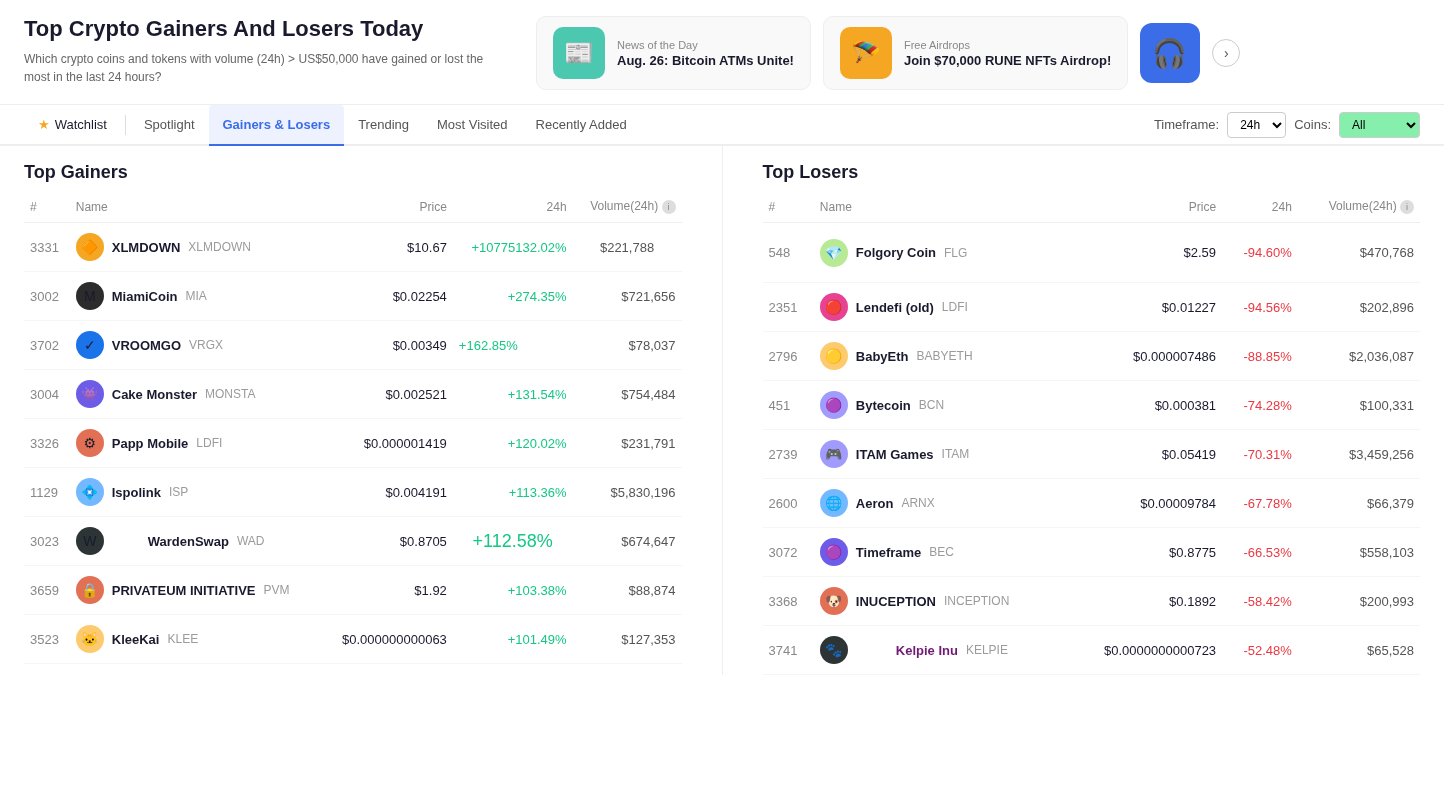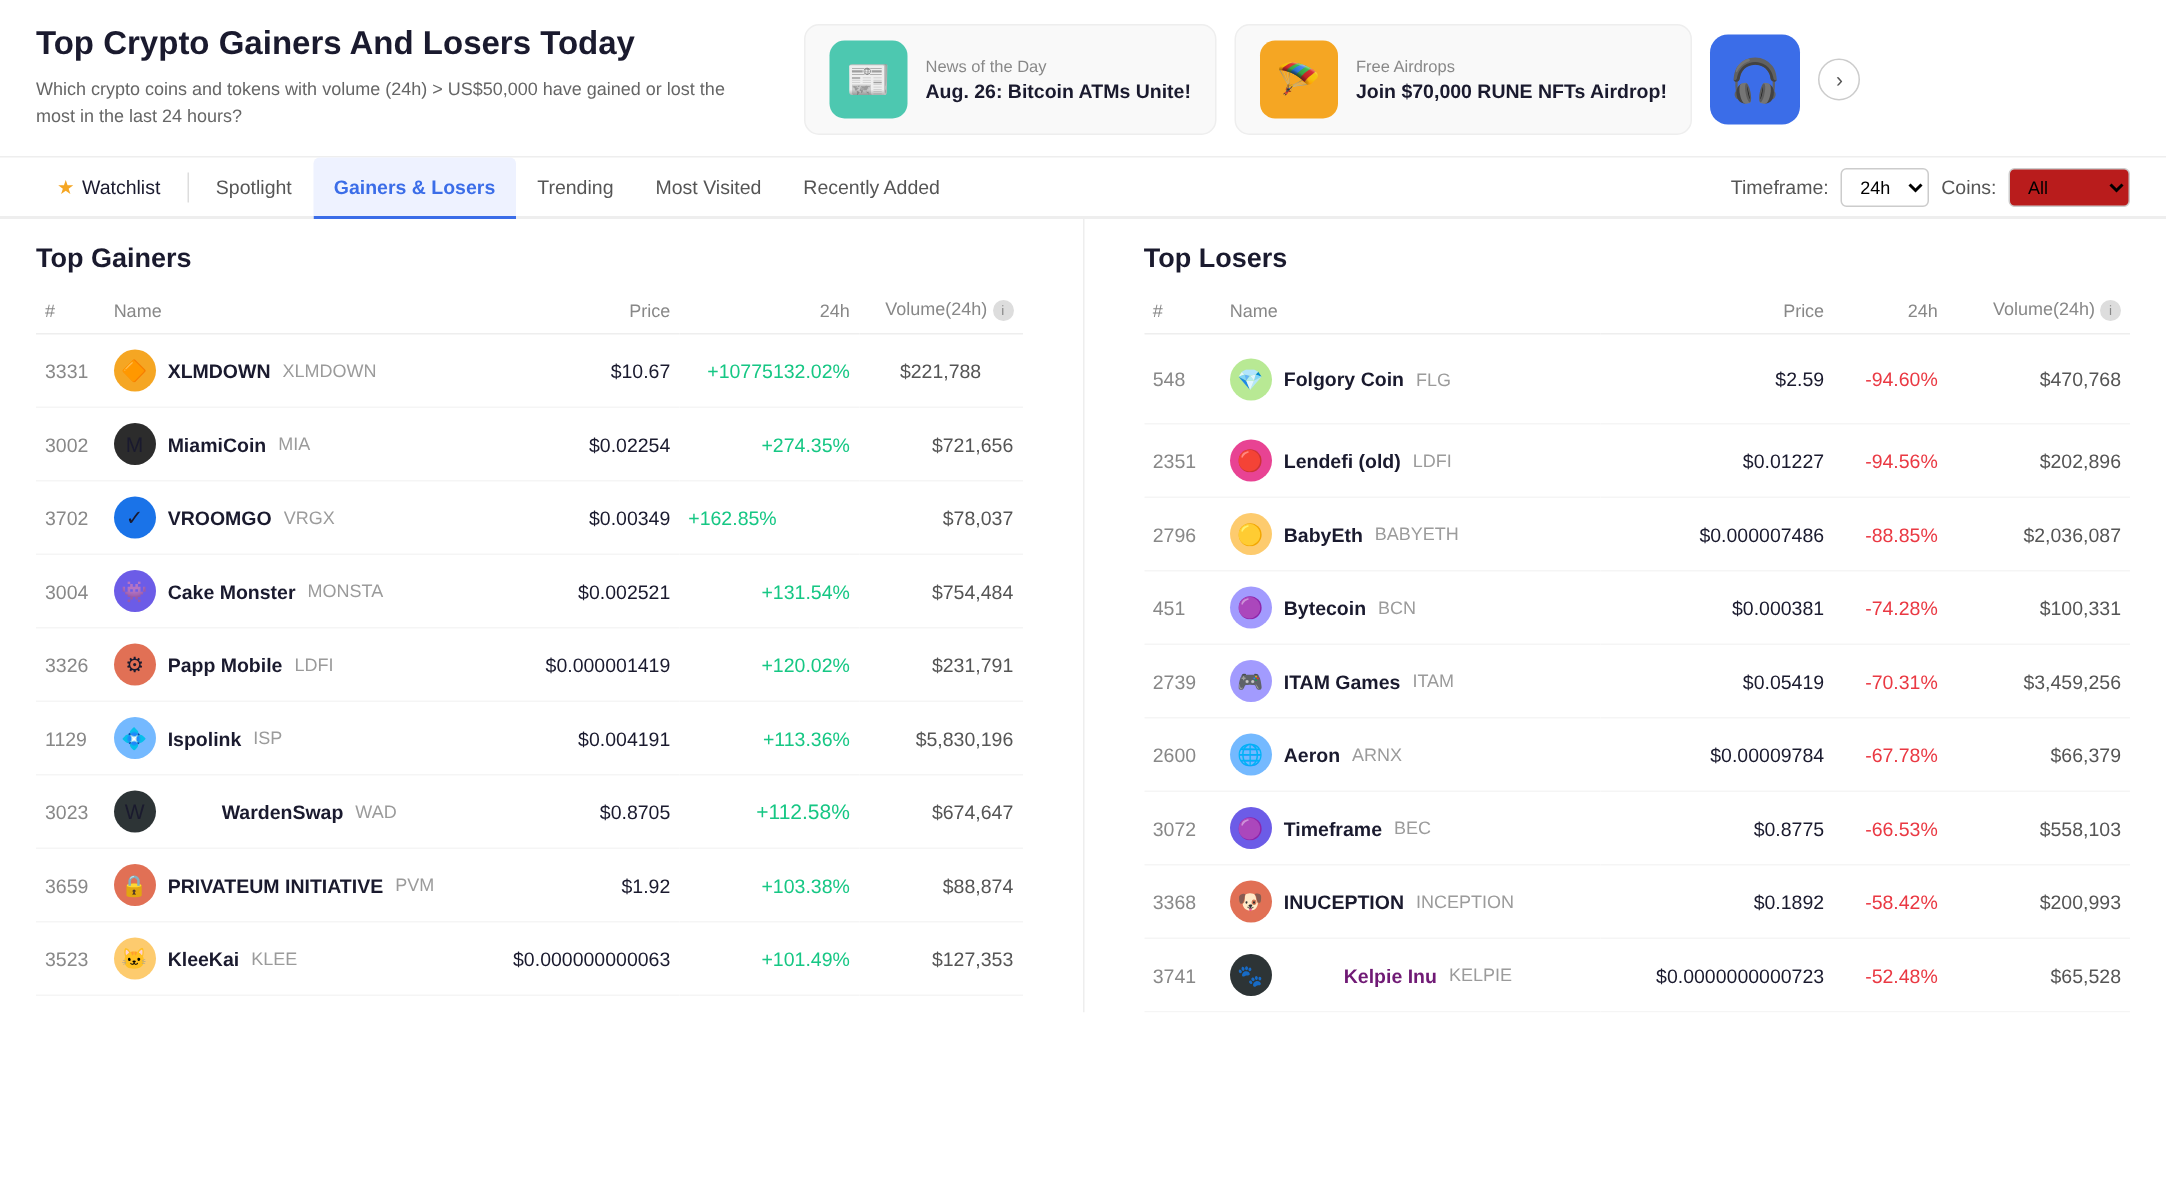--- a/index.html
+++ b/index.html
@@ -66,21 +66,21 @@
   </div>
 
   <div style="margin-left:auto;display:flex;align-items:center;gap:8px;">
     <span style="font-size:13px;color:#555;">Timeframe:</span>
     <select style="border:1px solid #ccc;border-radius:4px;padding:4px 8px;font-size:12px;cursor:pointer;background:#fff;">
       <option>24h</option>
       <option>7d</option>
       <option>30d</option>
     </select>
     <span style="font-size:13px;color:#555;">Coins:</span>
-    <select style="border:1px solid #ccc;border-radius:4px;padding:4px 8px;font-size:12px;cursor:pointer;background:#b91c1c;">
+    <select style="border:1px solid #ccc;border-radius:4px;padding:4px 8px;font-size:12px;cursor:pointer;background:#86efac;">
       <option>All</option>
       <option>Top 100</option>
     </select>
   </div>
 </div>
 
 <div style="display:flex; padding: 0 24px; gap: 40px;">
 
   <div style="flex:1;min-width:0;">
     <div style="font-size:18px;font-weight:700;padding:16px 0 8px;">Top Gainers</div>
@@ -178,21 +178,21 @@
           <tr style="cursor: pointer;">
     <td style="color:#888;font-size:13px;text-align:left;padding:10px 6px;border-bottom:1px solid #f5f5f5;">3023</td>
     <td style="padding:10px 6px;border-bottom:1px solid #f5f5f5;">
       <div style="display:flex;align-items:center;gap:8px;">
         <div style="width:28px;height:28px;border-radius:50%;background:#2d3436;display:flex;align-items:center;justify-content:center;font-size:14px;flex-shrink:0;">W</div>
         <span style="font-size:13px;font-weight:600;color:#1a1a2e;margin-left:36px;">WardenSwap</span>
         <span style="font-size:12px;color:#9b9b9b;">WAD</span>
       </div>
     </td>
     <td style="text-align:right;font-size:13px;padding:10px 6px;border-bottom:1px solid #f5f5f5;">$0.8705</td>
-    <td style="text-align:right;font-size:14px;color:#16c784;font-weight:500;padding:10px 6px;border-bottom:1px solid #f5f5f5;">+112.58%</td>
+    <td style="text-align:center;font-size:18px;color:#16c784;font-weight:500;padding:10px 6px;border-bottom:1px solid #f5f5f5;">+112.58%</td>
     <td style="text-align:right;font-size:13px;color:#555;padding:10px 6px;border-bottom:1px solid #f5f5f5;">$674,647</td>
   </tr>
           <tr style="cursor: pointer;">
     <td style="color:#888;font-size:13px;text-align:left;padding:10px 6px;border-bottom:1px solid #f5f5f5;">3659</td>
     <td style="padding:10px 6px;border-bottom:1px solid #f5f5f5;">
       <div style="display:flex;align-items:center;gap:8px;">
         <div style="width:28px;height:28px;border-radius:50%;background:#e17055;display:flex;align-items:center;justify-content:center;font-size:14px;flex-shrink:0;">🔒</div>
         <span style="font-size:13px;font-weight:600;color:#1a1a2e;">PRIVATEUM INITIATIVE</span>
         <span style="font-size:12px;color:#9b9b9b;">PVM</span>
       </div>

